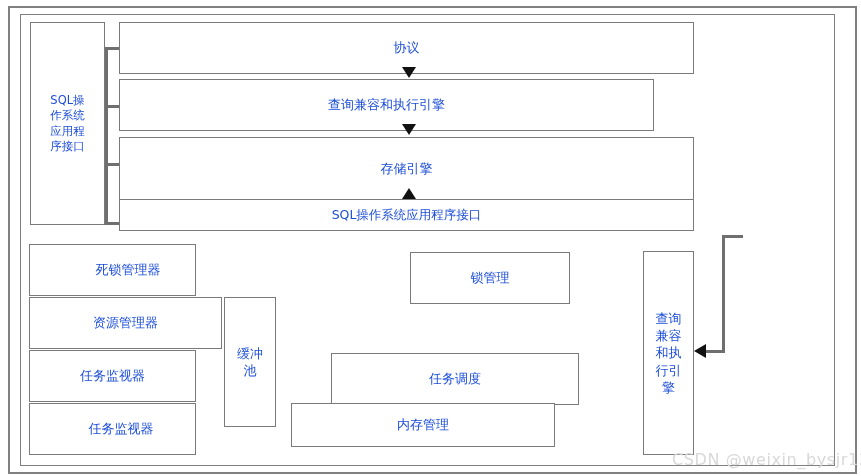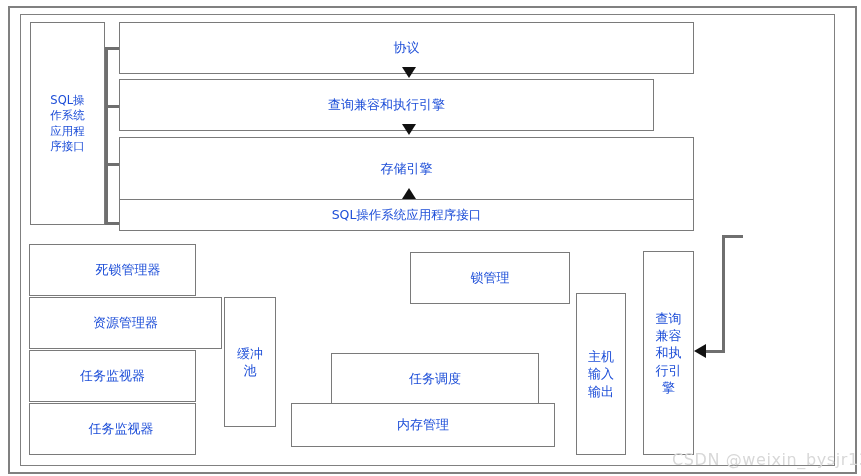--- a/index.html
+++ b/index.html
@@ -133,30 +133,27 @@
     <span class="label">任务监视器</span>
   </div>
 
   <div class="box t13 vnarrow" style="left:224px; top:297px; width:52px; height:130px;">
     <span class="label">缓冲池</span>
   </div>
 
   <div class="box t13" style="left:410px; top:252px; width:160px; height:52px;">
     <span class="label">锁管理</span>
   </div>
-  <div class="box t13" style="left:331px; top:353px; width:208px; height:52px;">
+  <div class="box t13" style="left:331px; top:353px; width:248px; height:52px;">
     <span class="label">任务调度</span>
   </div>
   <div class="box t13" style="left:291px; top:403px; width:264px; height:44px;">
     <span class="label">内存管理</span>
   </div>
 
-  <div class="box t13 vnarrow" style="left:576px; top:293px; width:50px; height:162px;">
-    <span class="label">主机输入输出</span>
-  </div>
 
   <div class="box t13 vnarrow" style="left:643px; top:251px; width:51px; height:204px;">
     <span class="label">查询兼容和执行引擎</span>
   </div>
 
 
   <div class="conn" style="left:722px; top:235px; width:21px; height:2.5px;"></div>
   <div class="conn" style="left:722px; top:235px; width:2.5px; height:118px;"></div>
   <div class="conn" style="left:706px; top:350px; width:19px; height:2.5px;"></div>
   <div class="tri-left" style="left:694px; top:344px;"></div>

